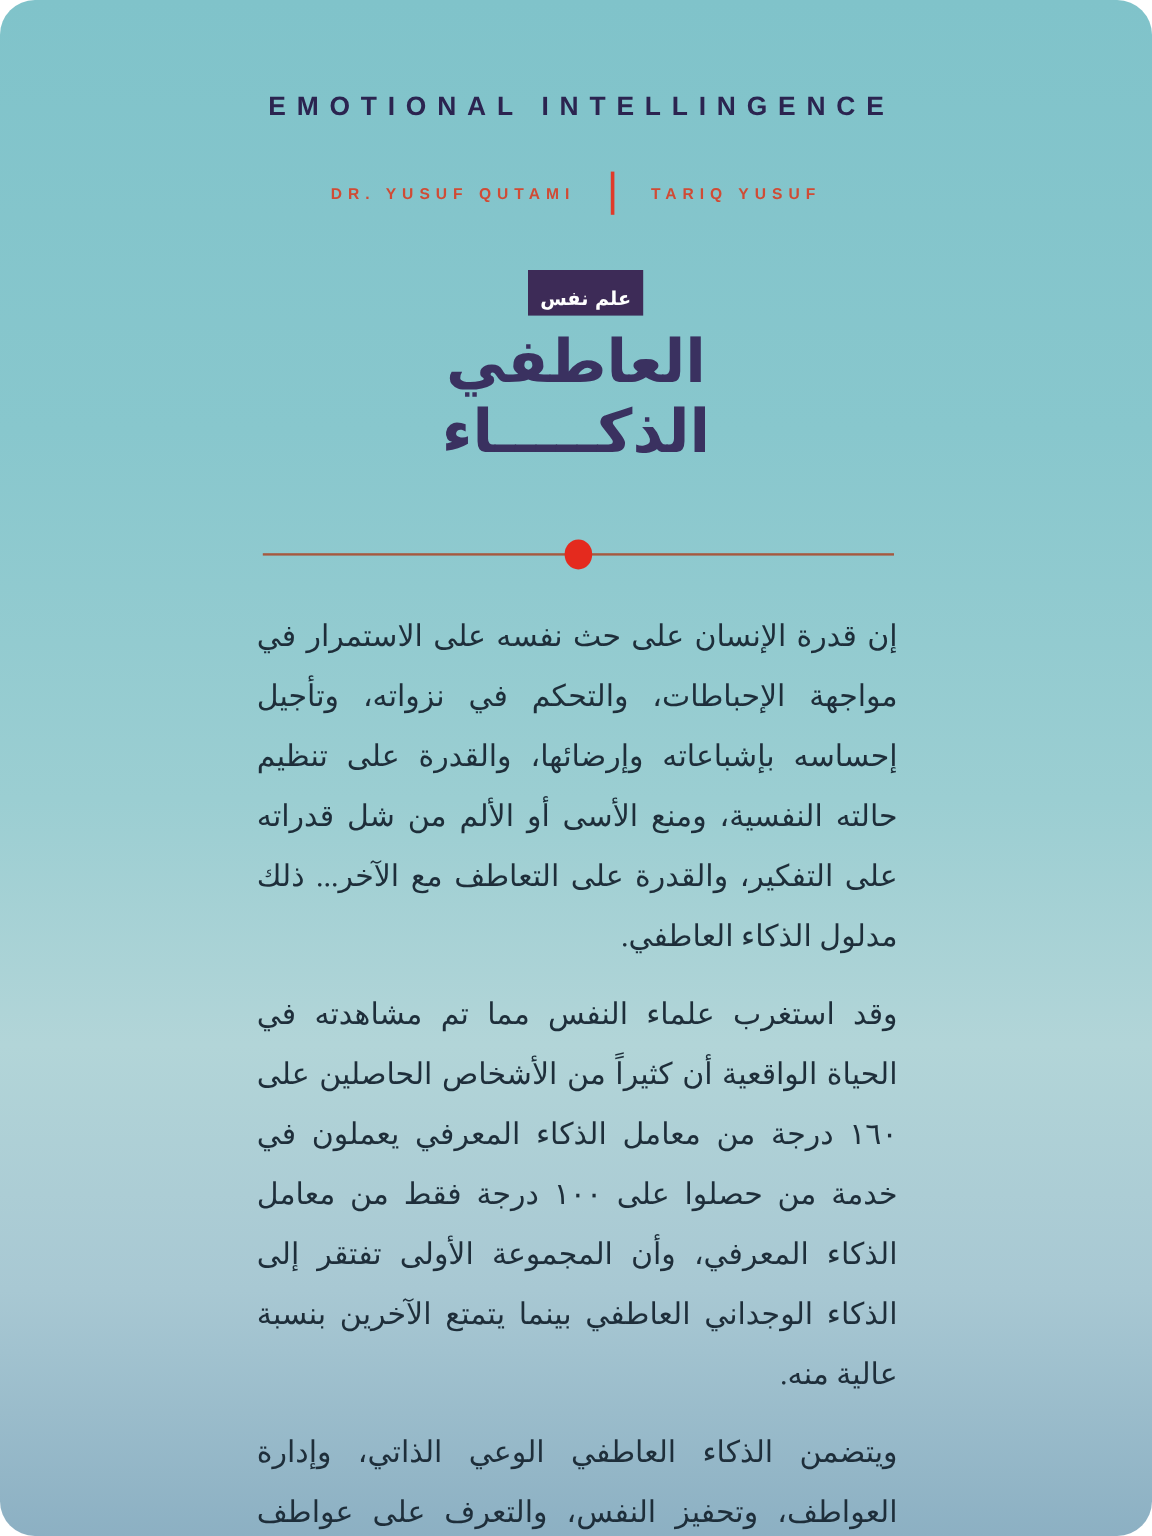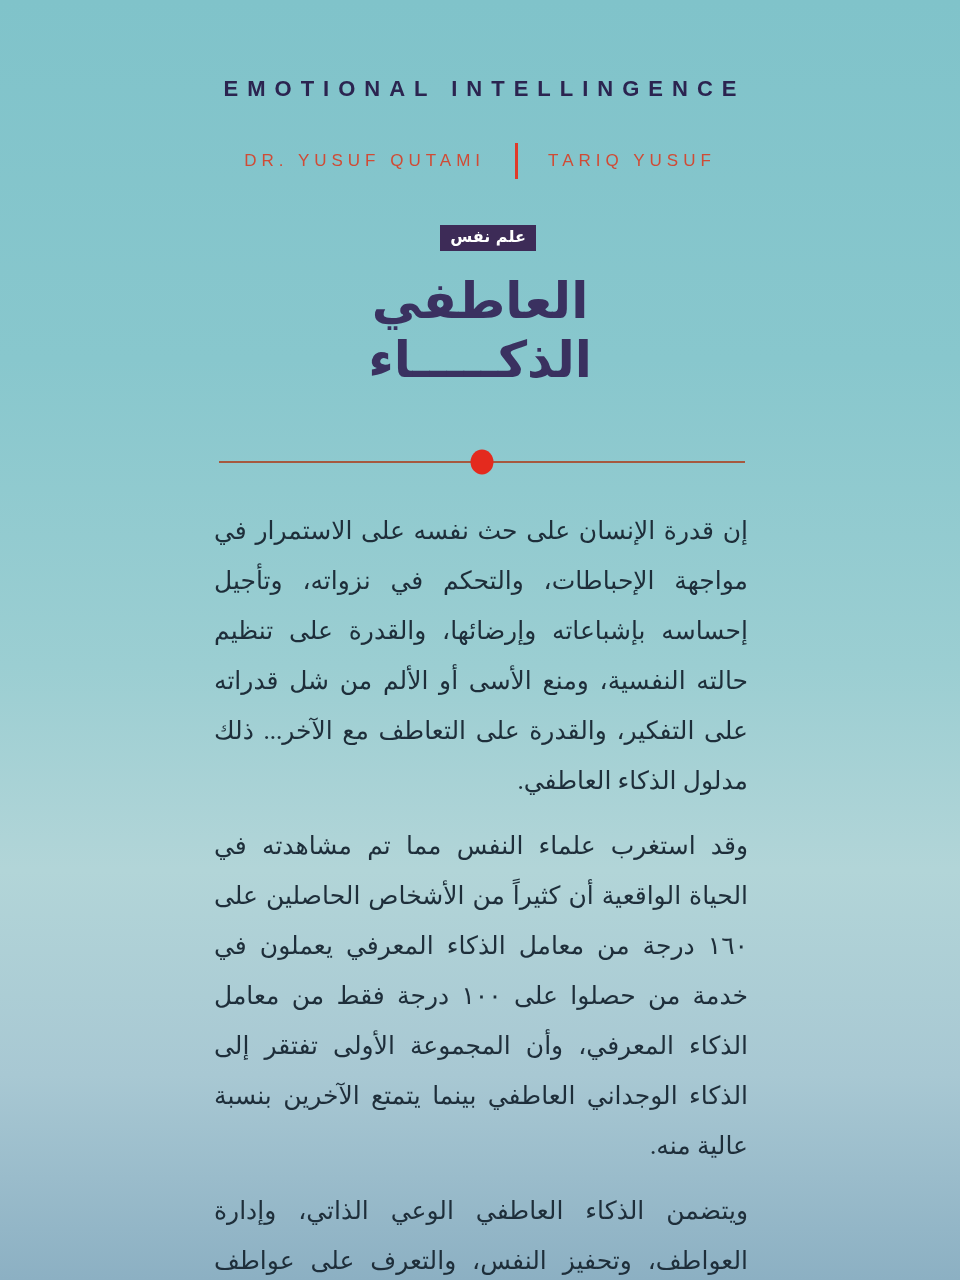--- a/index.html
+++ b/index.html
@@ -13,20 +13,21 @@
     position: relative;
     width: 960px;
     height: 1280px;
     background: linear-gradient(180deg,
       #80c3ca 0%,
       #88c7cd 28%,
       #9bced2 52%,
       #b2d5d8 68%,
       #a8c8d3 84%,
       #8cb0c3 100%);
+    border-radius: 29px;
   }
   .title-en {
     position: absolute;
     top: 76px;
     left: 0;
     width: 100%;
     margin: 0;
     text-align: center;
     font-family: "Liberation Sans", sans-serif;
     font-size: 22px;
@@ -40,22 +41,22 @@
     top: 143px;
     left: 0;
     width: 100%;
     display: flex;
     justify-content: center;
     align-items: center;
     gap: 30px;
   }
   .author {
     font-family: "Liberation Sans", sans-serif;
-    font-size: 17px;
-    font-weight: 400;
+    font-size: 13px;
+    font-weight: 700;
     letter-spacing: 5px;
     color: #d04b35;
   }
   .author-sep {
     display: inline-block;
     width: 3px;
     height: 36px;
     background: #e03a2a;
   }
   .badge-row {
@@ -65,21 +66,21 @@
     width: 100%;
     text-align: center;
   }
   .badge {
     display: inline-block;
     background: #3d2b57;
     color: #ffffff;
     font-size: 16px;
     font-weight: 700;
     letter-spacing: 3px;
-    padding: 2px 10px 5px 10px;
+    padding: 14px 10px 5px 10px;
     direction: rtl;
     margin-left: 16px;
   }
   .title-ar {
     position: absolute;
     top: 272px;
     left: 0;
     width: 100%;
     margin: 0;
     direction: rtl;

